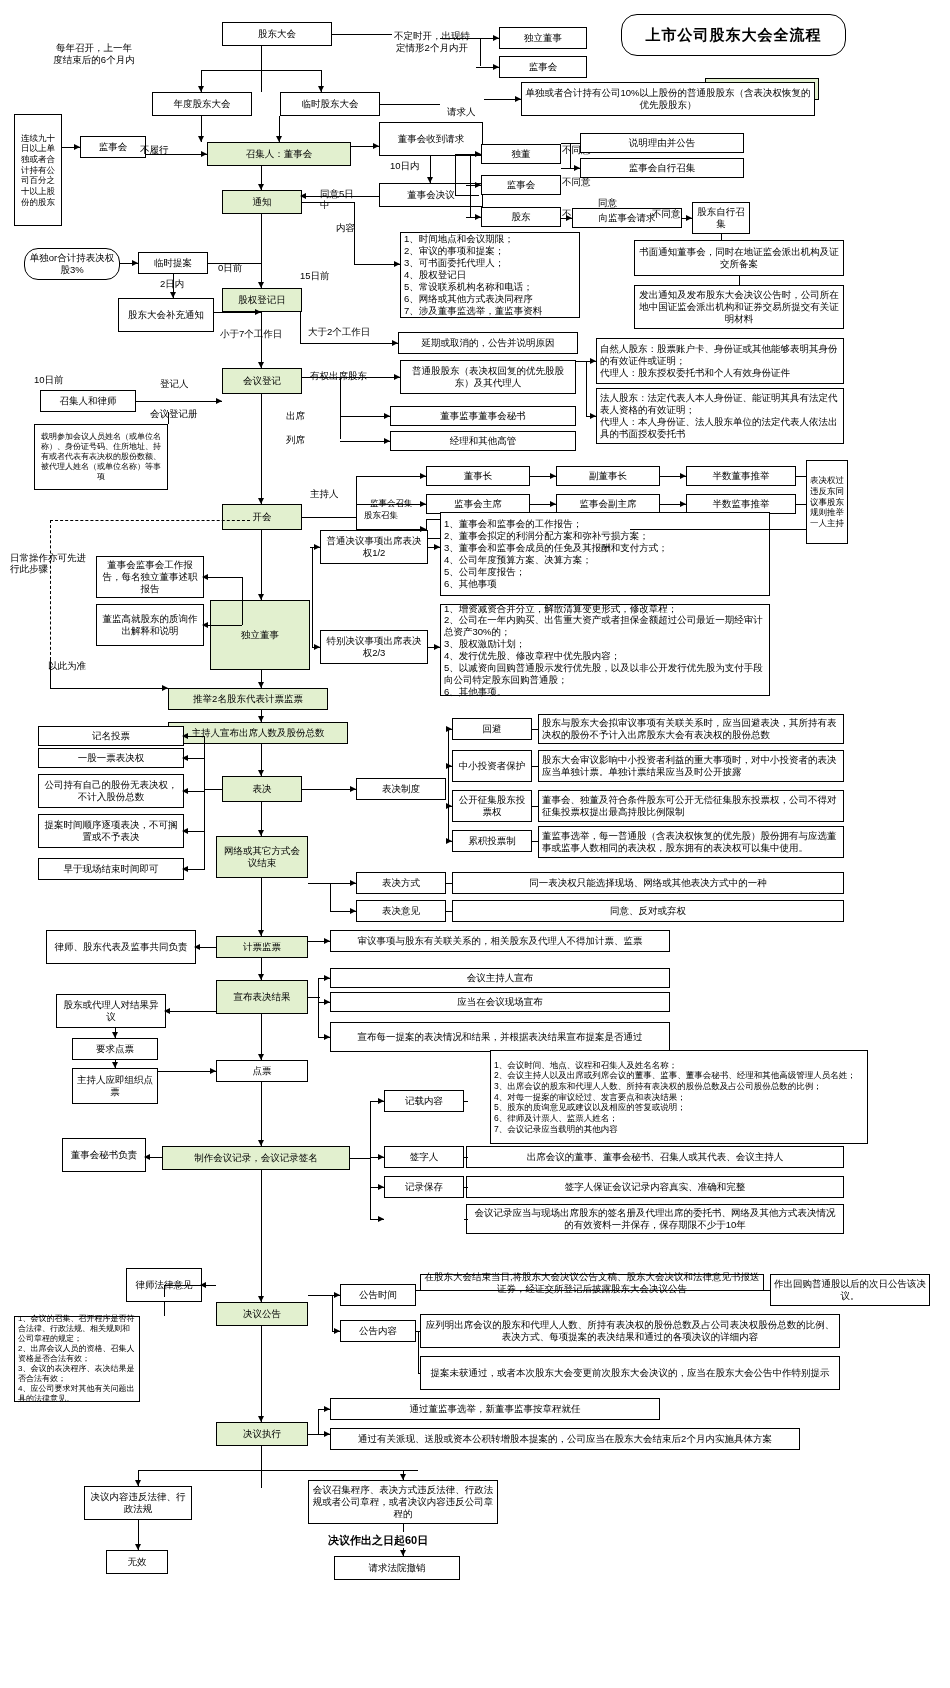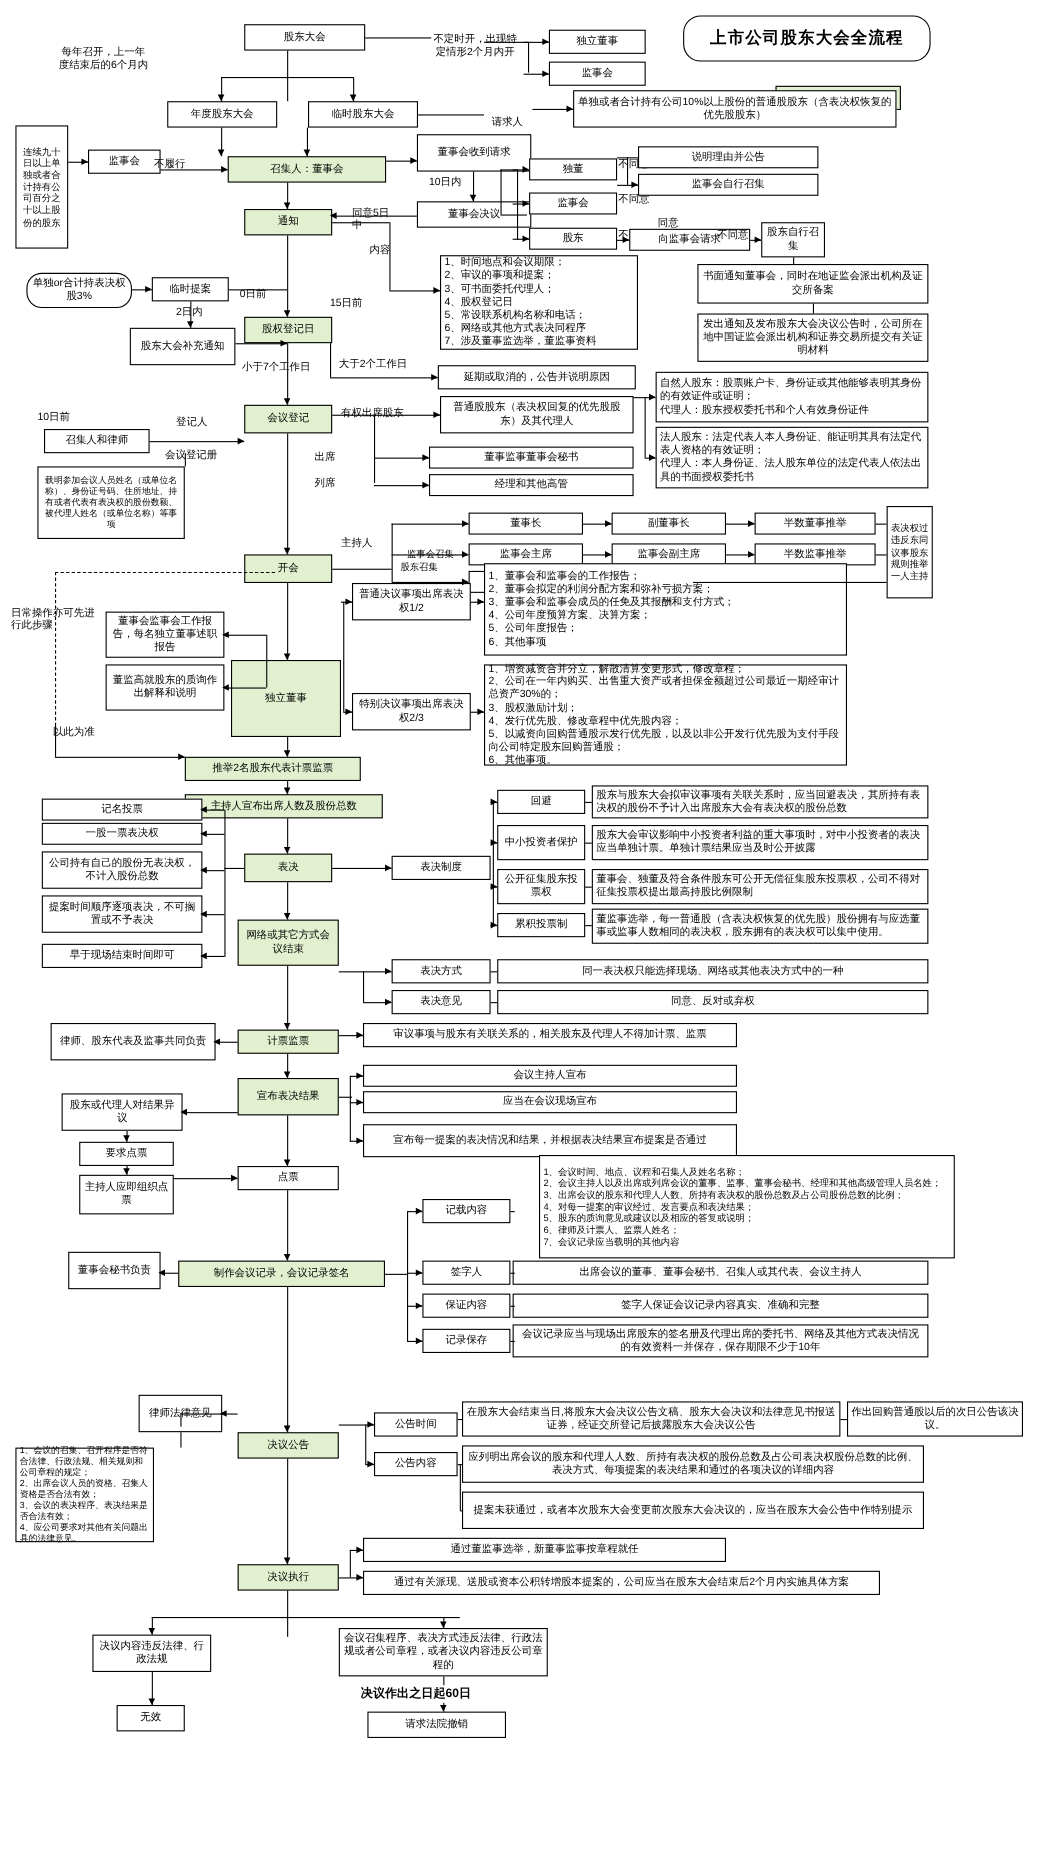--- a/index.html
+++ b/index.html
@@ -189,31 +189,31 @@
 2、会议主持人以及出席或列席会议的董事、监事、董事会秘书、经理和其他高级管理人员名姓；
 3、出席会议的股东和代理人人数、所持有表决权的股份总数及占公司股份总数的比例；
 4、对每一提案的审议经过、发言要点和表决结果；
 5、股东的质询意见或建议以及相应的答复或说明；
 6、律师及计票人、监票人姓名；
 7、会议记录应当载明的其他内容</div>
   <div class="node" style="left:384px;top:1146px;width:80px;height:22px;">签字人</div>
   <div class="node" style="left:466px;top:1146px;width:378px;height:22px;">出席会议的董事、董事会秘书、召集人或其代表、会议主持人</div>
   <div class="node" style="left:384px;top:1176px;width:80px;height:22px;">保证内容</div>
   <div class="node" style="left:466px;top:1176px;width:378px;height:22px;">签字人保证会议记录内容真实、准确和完整</div>
-  <div class="node" style="left:384px;top:1208px;width:80px;height:22px;text-align:right;">记录保存</div>
+  <div class="node" style="left:384px;top:1176px;width:80px;height:22px;text-align:right;">记录保存</div>
   <div class="node" style="left:466px;top:1204px;width:378px;height:30px;">会议记录应当与现场出席股东的签名册及代理出席的委托书、网络及其他方式表决情况的有效资料一并保存，保存期限不少于10年</div>
 
   <div class="node green" style="left:216px;top:1302px;width:92px;height:24px;">决议公告</div>
   <div class="node" style="left:126px;top:1268px;width:76px;height:34px;">律师法律意见</div>
   <div class="node left" style="left:14px;top:1316px;width:126px;height:86px;white-space:pre-line;font-size:8px;">1、会议的召集、召开程序是否符合法律、行政法规、相关规则和公司章程的规定；
 2、出席会议人员的资格、召集人资格是否合法有效；
 3、会议的表决程序、表决结果是否合法有效；
 4、应公司要求对其他有关问题出具的法律意见。</div>
   <div class="node" style="left:340px;top:1284px;width:76px;height:22px;">公告时间</div>
-  <div class="node" style="left:420px;top:1274px;width:344px;height:32px;">在股东大会结束当日,将股东大会决议公告文稿、股东大会决议和法律意见书报送证券，经证交所登记后披露股东大会决议公告</div>
+  <div class="node" style="left:420px;top:1274px;width:344px;height:17px;">在股东大会结束当日,将股东大会决议公告文稿、股东大会决议和法律意见书报送证券，经证交所登记后披露股东大会决议公告</div>
   <div class="node" style="left:770px;top:1274px;width:160px;height:32px;">作出回购普通股以后的次日公告该决议。</div>
   <div class="node" style="left:340px;top:1320px;width:76px;height:22px;">公告内容</div>
   <div class="node" style="left:420px;top:1314px;width:420px;height:34px;">应列明出席会议的股东和代理人人数、所持有表决权的股份总数及占公司表决权股份总数的比例、表决方式、每项提案的表决结果和通过的各项决议的详细内容</div>
   <div class="node" style="left:420px;top:1356px;width:420px;height:34px;">提案未获通过，或者本次股东大会变更前次股东大会决议的，应当在股东大会公告中作特别提示</div>
 
   <div class="node green" style="left:216px;top:1422px;width:92px;height:24px;">决议执行</div>
   <div class="node" style="left:330px;top:1398px;width:330px;height:22px;">通过董监事选举，新董事监事按章程就任</div>
   <div class="node" style="left:330px;top:1428px;width:470px;height:22px;">通过有关派现、送股或资本公积转增股本提案的，公司应当在股东大会结束后2个月内实施具体方案</div>
 
   <div class="node" style="left:84px;top:1486px;width:108px;height:34px;">决议内容违反法律、行政法规</div>

